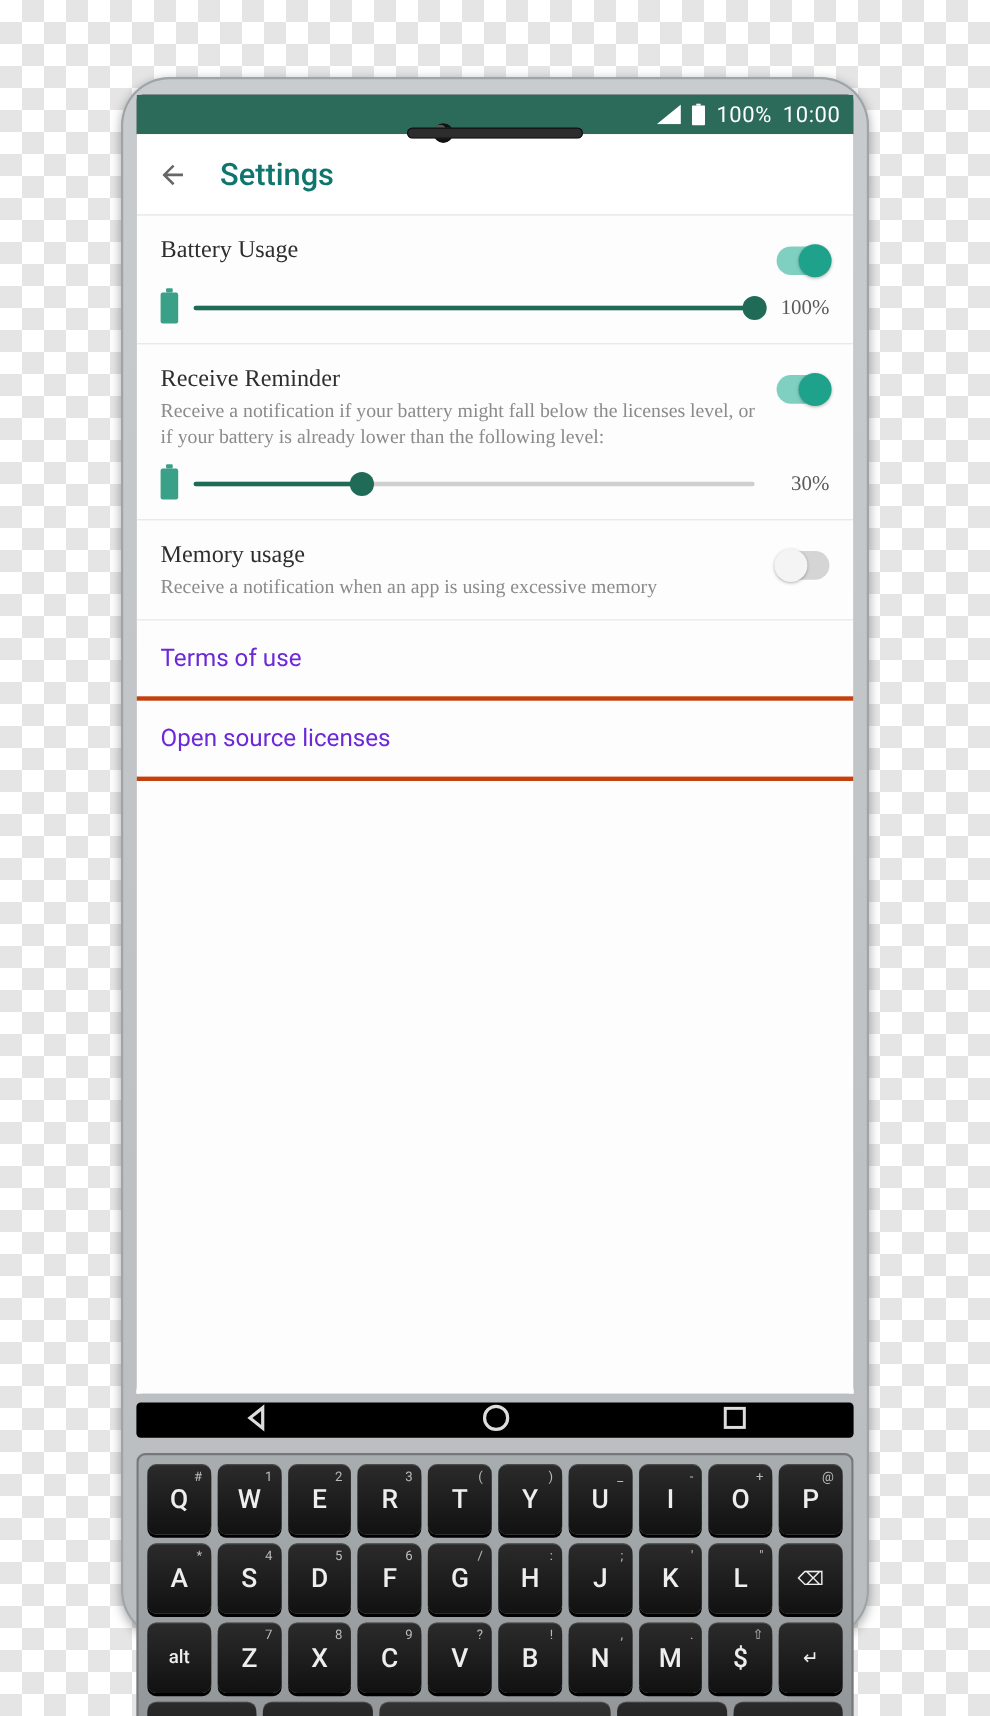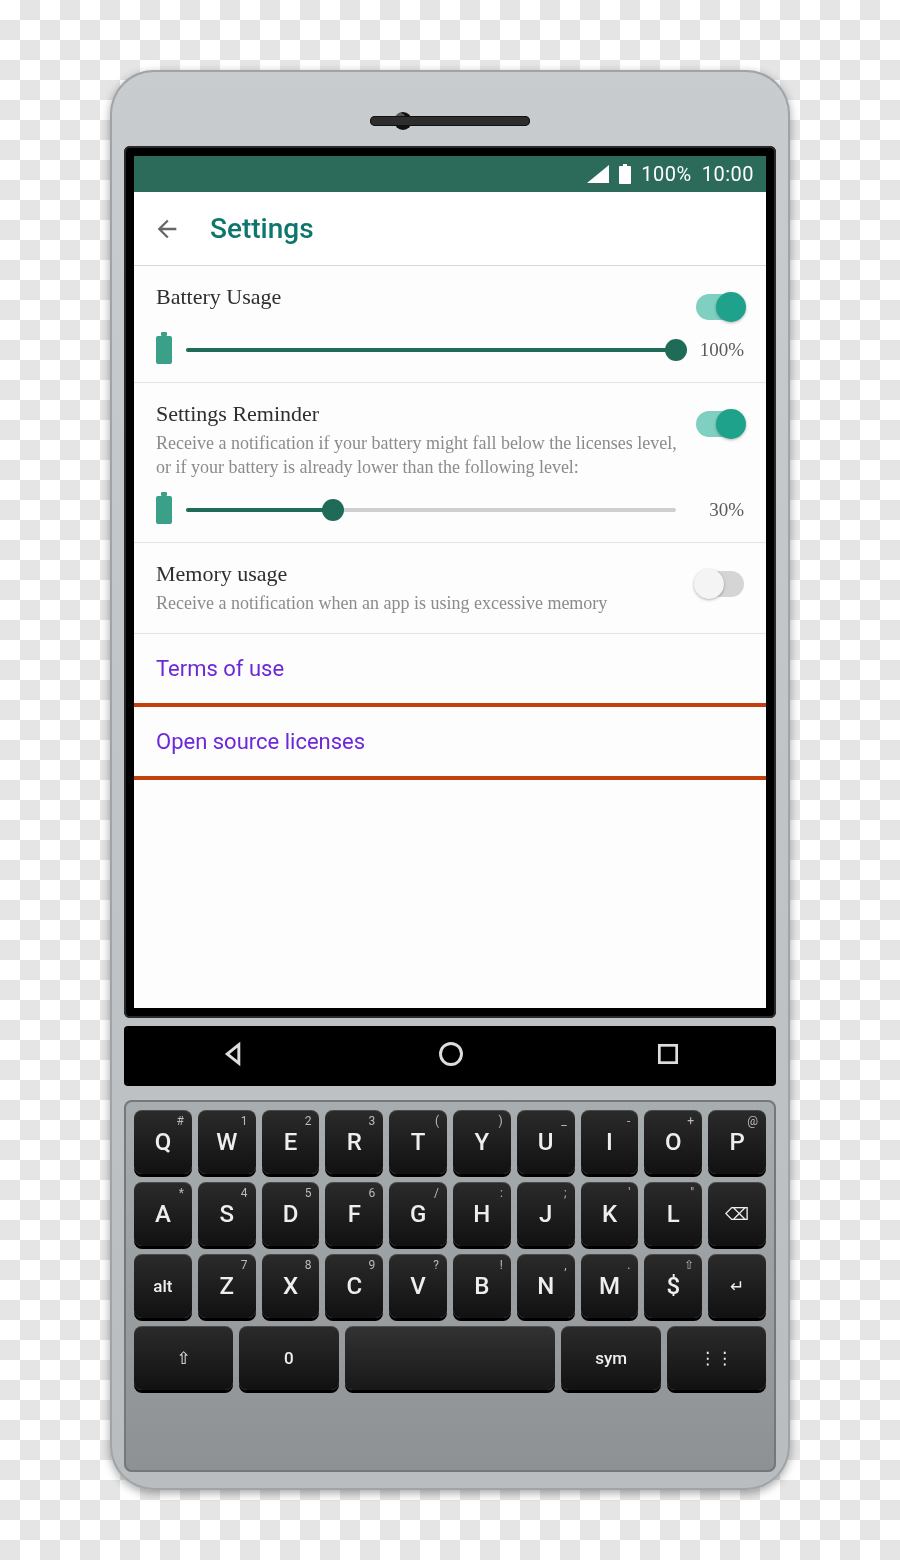--- a/index.html
+++ b/index.html
@@ -30,24 +30,23 @@
     width:160px; height:10px; border-radius:6px;
     background:#2d2d2d; box-shadow: inset 0 0 0 1px #111;
   }
   .camera {
     position:absolute; left:270px; top:26px;
     width:18px; height:18px; border-radius:50%;
     background:radial-gradient(circle at 35% 35%,#555 0 30%,#111 31% 100%);
   }
   .screen-frame {
     flex: 0 0 auto;
-    height: 872px;
+    height: 1181px;
     background:#000;
     border-radius: 6px;
-    padding: 10px;
     box-shadow: inset 0 0 0 2px #2a2a2a;
     display:flex;
   }
   .screen { flex:1; background:#fff; display:flex; flex-direction:column; overflow:hidden; }
   .statusbar {
     height:36px; background:#2c6b5a; color:#fff;
     display:flex; align-items:center; justify-content:flex-end;
     padding:0 12px; font-size:20px; gap:10px; letter-spacing:.5px;
   }
   .statusbar svg { fill:#fff; }
@@ -175,21 +174,21 @@
               <div class="fill" style="width:100%"></div>
               <div class="thumb" style="left:100%"></div>
             </div>
             <div class="slider-val">100%</div>
           </div>
         </div>
 
         <div class="setting">
           <div class="row">
             <div class="txt">
-              <div class="s-title">Settings Reminder</div>
+              <div class="s-title">Receive Reminder</div>
               <div class="s-desc">Receive a notification if your battery might fall below the licenses level, or if your battery is already lower than the following level:</div>
             </div>
             <div class="toggle on"></div>
           </div>
           <div class="slider-row">
             <div class="batt-icon"></div>
             <div class="slider">
               <div class="fill" style="width:30%"></div>
               <div class="thumb" style="left:30%"></div>
             </div>

